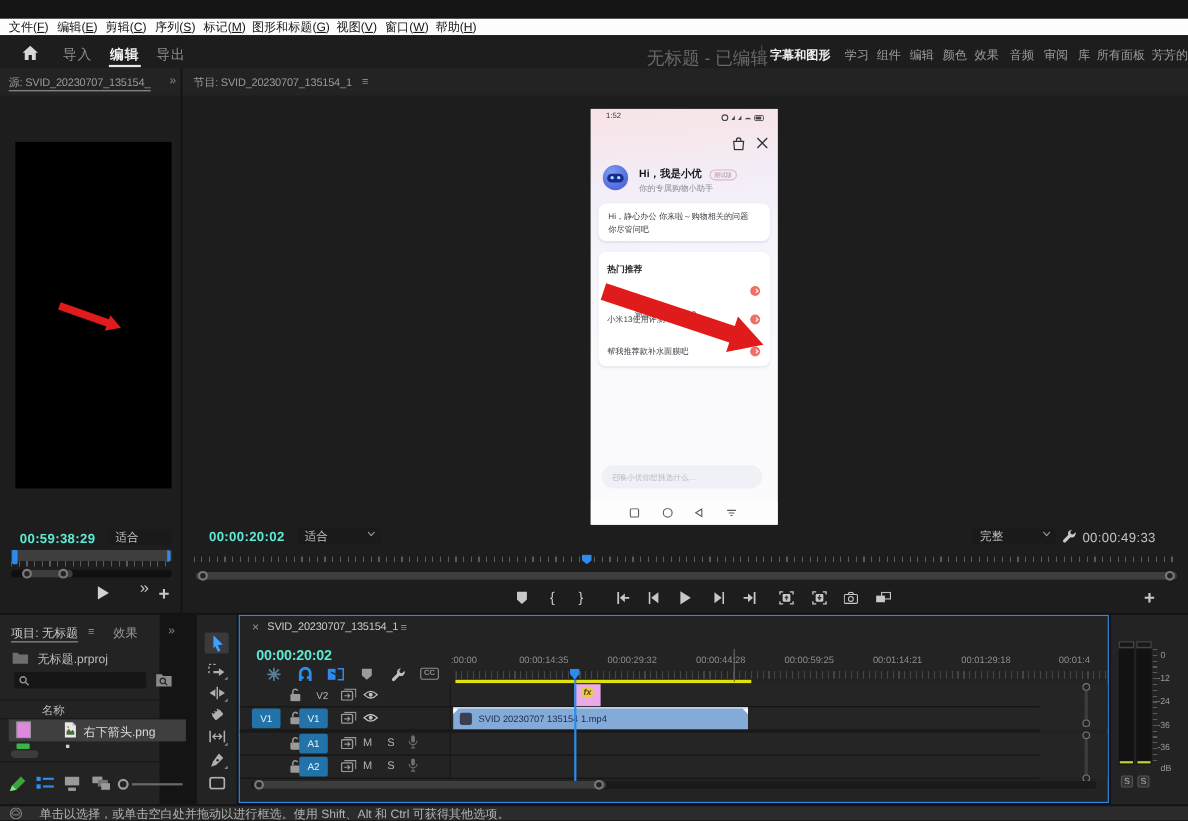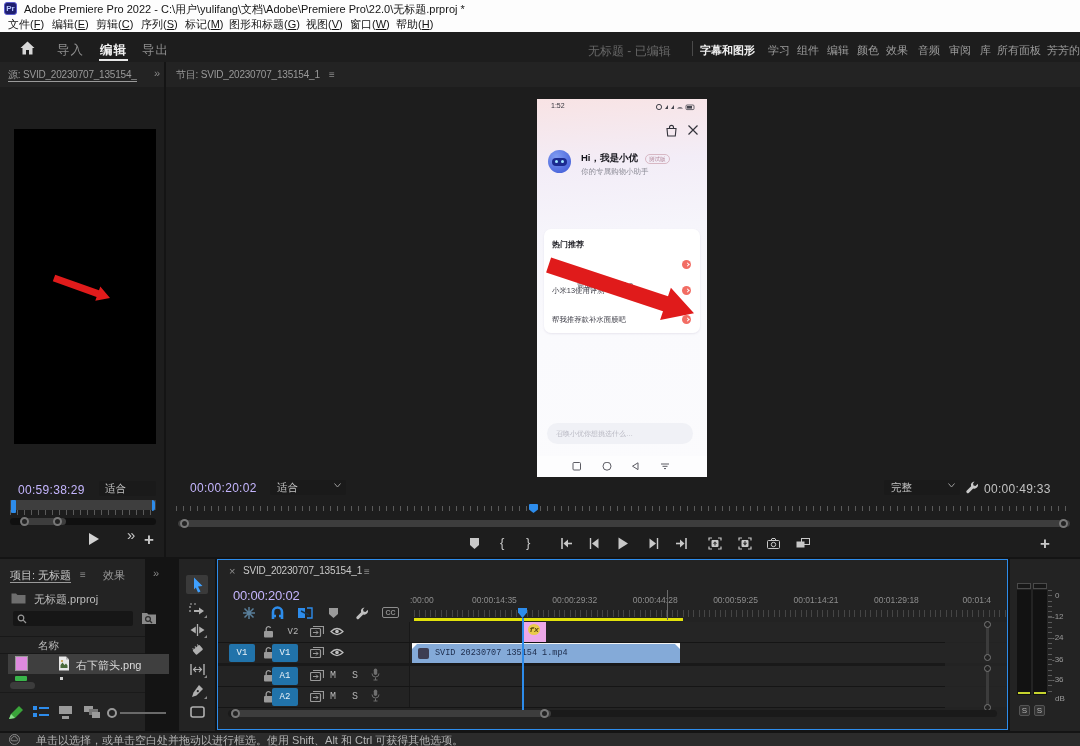--- a/index.html
+++ b/index.html
@@ -16,35 +16,35 @@
   
   #menubar { left:0; top:17px; width:1080px; height:15px; background:#fdfdfd; }
   .menu-item { position:absolute; top:0px; font-size:11px; color:#141414; white-space:nowrap; }
 
   
   #wsbar { left:0; top:32px; width:1080px; height:30px; background:#1d1d1d; }
   .home-ico { left:20px; top:9px; }
   .nav-tab { position:absolute; top:10px; font-size:12.5px; color:#8f8f8f; letter-spacing:1px; }
   .nav-tab.active { color:#f0f0f0; font-weight:bold; }
   .nav-underline { position:absolute; top:27px; height:2px; background:#e8e8e8; }
-  #doc-status { top:11px; font-size:12px; color:#686868; }
+  #doc-status { top:11px; font-size:16px; color:#686868; }
   .ws-sep { top:9px; width:1px; height:15px; background:#4a4a4a; }
   .ws-item { position:absolute; top:11px; font-size:11px; color:#9b9b9b; white-space:nowrap; }
   .ws-item.active { color:#efefef; font-weight:bold; }
 
   
   .panel { position:absolute; background:#232323; }
   .tabbar { position:absolute; left:0; top:0; right:0; height:25px; background:#232323; }
   .tab-label { position:absolute; top:6px; font-size:10px; letter-spacing:-0.2px; color:#999; white-space:nowrap; }
   .chev2 { position:absolute; top:5px; font-size:11px; color:#888; }
 
   
   #src-panel { left:0; top:62px; width:164px; height:495px; background:#1d1d1d; }
   #src-video { left:14px; top:67px; width:142px; height:315px; background:#000; }
-  .tc-blue { position:absolute; font-size:12px; font-weight:normal; color:#c4b5fd; letter-spacing:0.3px; }
+  .tc-blue { position:absolute; font-size:12px; font-weight:bold; color:#5eead4; letter-spacing:0.3px; }
   .mon-ruler { position:absolute; background:#303030; }
   .mon-zoombar { position:absolute; height:7px; background:#101010; border-radius:4px; }
   .zoom-thumb { position:absolute; top:0; height:7px; background:#3d3d3d; border-radius:4px; }
   .zoom-knob { position:absolute; top:-1px; width:9px; height:9px; background:#232323; border:2px solid #787878; border-radius:50%; }
   .transport { position:absolute; }
   .t-ico { position:absolute; color:#c8c8c8; }
 
   
   #prog-panel { left:166px; top:62px; width:914px; height:495px; background:#1d1d1d; }
   #phone { left:371px; top:37px; width:170px; height:378px; background:#fff; overflow:hidden; }
@@ -93,24 +93,20 @@
 
   
   .meter-lbl { position:absolute; font-size:8px; color:#9a9a9a; }
   .s-btn { position:absolute; width:11px; height:11px; background:#333; border:1px solid #555; border-radius:2px; color:#b5b5b5; font-size:8px; text-align:center; line-height:10px; }
 </style>
 </head>
 <body>
 
 <div id="app">
 
-  <div id="titlebar" class="abs">
-    <div id="pr-logo" class="abs">Pr</div>
-    <div id="title-text" class="abs">Adobe Premiere Pro 2022 - C:\用户\yulifang\文档\Adobe\Premiere Pro\22.0\无标题.prproj *</div>
-  </div>
 
   <div id="menubar" class="abs">
       <div class="menu-item" style="left: 8px;">文件(<span style="text-decoration: underline;">F</span>)</div>
       <div class="menu-item" style="left: 52px;">编辑(<span style="text-decoration: underline;">E</span>)</div>
       <div class="menu-item" style="left: 96px;">剪辑(<span style="text-decoration: underline;">C</span>)</div>
       <div class="menu-item" style="left: 141px;">序列(<span style="text-decoration: underline;">S</span>)</div>
       <div class="menu-item" style="left: 185px;">标记(<span style="text-decoration: underline;">M</span>)</div>
       <div class="menu-item" style="left: 229px;">图形和标题(<span style="text-decoration: underline;">G</span>)</div>
       <div class="menu-item" style="left: 306px;">视图(<span style="text-decoration: underline;">V</span>)</div>
       <div class="menu-item" style="left: 350px;">窗口(<span style="text-decoration: underline;">W</span>)</div>
@@ -198,20 +194,24 @@
       </svg>
       <div class="abs" style="left:11px;top:51px;width:23px;height:23px;border-radius:50%;background:radial-gradient(circle at 35% 30%,#7f9bf2,#3b56d4);">
         <div class="abs" style="left:4px;top:8px;width:15px;height:8px;border-radius:4px;background:#1b2a8f;"></div>
         <div class="abs" style="left:6.5px;top:10px;width:3px;height:3px;border-radius:50%;background:#9fe8ff;"></div>
         <div class="abs" style="left:13px;top:10px;width:3px;height:3px;border-radius:50%;background:#9fe8ff;"></div>
       </div>
       <div class="ph-txt" style="left:44px;top:53px;font-size:9.5px;font-weight:bold;color:#17171d;">Hi，我是小优</div>
       <div class="ph-txt" style="left:108px;top:55px;font-size:5.5px;color:#b3889a;border:0.5px solid #d8b8c4;border-radius:5px;padding:0.5px 3px;">测试版</div>
       <div class="ph-txt" style="left:44px;top:68px;font-size:7.5px;color:#8d8d97;">你的专属购物小助手</div>
 
+      <div class="ph-card" style="top:86px;height:34px;">
+        <div class="ph-txt" style="left:9px;top:7px;">Hi，静心办公 你来啦～购物相关的问题</div>
+        <div class="ph-txt" style="left:9px;top:19px;">你尽管问吧</div>
+      </div>
 
       <div class="ph-card" style="top:130px;height:104px;">
         <div class="ph-txt" style="left:8px;top:10px;font-size:8px;font-weight:bold;color:#1c1c22;">热门推荐</div>
         <div class="ph-txt" style="left:33px;top:31px;margin-top:21px;">筒应该注意什么?</div>
         <div class="ph-red-dot" style="left:138px;top:31px;"></div>
         <div class="ph-txt" style="left:8px;top:57px;">小米13使用评测</div>
         <div class="ph-red-dot" style="left:138px;top:57px;"></div>
         <div class="ph-txt" style="left:8px;top:86px;">帮我推荐款补水面膜吧</div>
         <div class="ph-red-dot" style="left:138px;top:86px;"></div>
       </div>
@@ -457,21 +457,21 @@
         <div class="ruler-lbl" style="left: 164.8px; top: 7px; transform: translateX(-50%);">00:00:29:32</div>
         <div class="ruler-lbl" style="left: 245.2px; top: 7px; transform: translateX(-50%);">00:00:44:28</div>
         <div class="ruler-lbl" style="left: 325.6px; top: 7px; transform: translateX(-50%);">00:00:59:25</div>
         <div class="ruler-lbl" style="left: 406px; top: 7px; transform: translateX(-50%);">00:01:14:21</div>
         <div class="ruler-lbl" style="left: 486.4px; top: 7px; transform: translateX(-50%);">00:01:29:18</div>
         <div class="ruler-lbl" style="left: 566.8px; top: 7px; transform: translateX(-50%);">00:01:4</div>
       </div>
     <div class="abs" style="left:196px;top:58px;width:269px;height:2.5px;background:#e2e20b;"></div>
     <div class="abs" style="left:449px;top:30px;width:1px;height:30px;background:#6a6a6a;"></div>
 
-    <div id="tl-tracks" class="abs" style="left:0;top:62px;width:727px;height:86px;font-family:Liberation Mono, monospace;">
+    <div id="tl-tracks" class="abs" style="left:0;top:62px;width:727px;height:86px;">
 
       <div class="abs" style="left:191px;top:0;width:1px;height:86px;background:#181818;"></div>
       <div class="abs" style="left:192px;top:0;width:597px;height:20px;background:#252525;"></div>
       <div class="abs" style="left:192px;top:21px;width:597px;height:20px;background:#252525;"></div>
       <div class="abs" style="left:192px;top:44px;width:597px;height:20px;background:#252525;"></div>
       <div class="abs" style="left:192px;top:65px;width:597px;height:20px;background:#252525;"></div>
 
       <svg class="tl-ico" style="left:45px;top:3px;" width="11" height="13" viewBox="0 0 11 13">
           <rect x="1" y="6" width="9" height="6.5" rx="1" fill="#9a9a9a"></rect>
           <path d="M3.2 6 V3.8 a2.3 2.3 0 0 1 4.4 -0.8" fill="none" stroke="#9a9a9a" stroke-width="1.4"></path>

